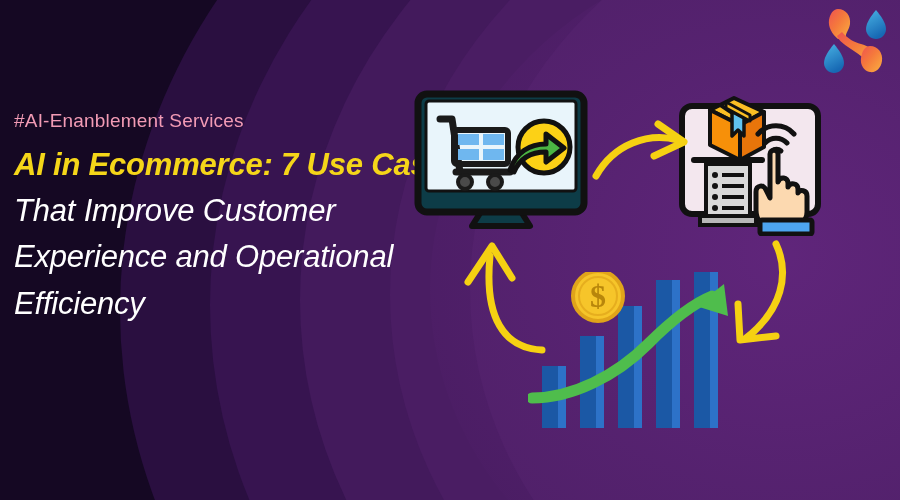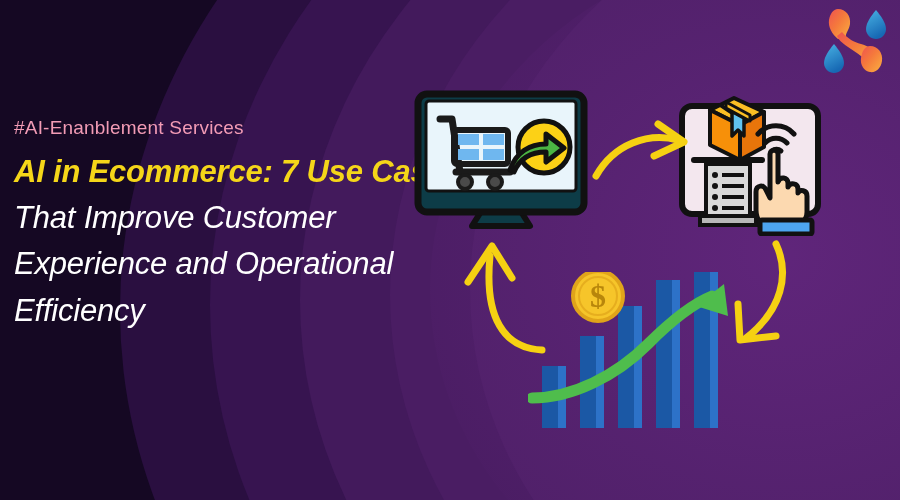--- a/index.html
+++ b/index.html
@@ -35,21 +35,21 @@
     border-radius:50%;
     background:radial-gradient(ellipse at 45% 45%, rgba(120,45,150,.40) 0%, rgba(120,45,150,0) 68%);
   }
 
   
   #logo{ position:absolute; left:818px; top:6px; width:72px; height:72px; }
 
   
   #textblock{
     position:absolute;
-    left:14px; top:117px;
+    left:14px; top:110px;
     width:470px;
   }
   #tagline{
     font-size:19px;
     letter-spacing:.2px;
     color:#f29bb5;
     margin:0 0 10px 0;
     font-weight:400;
   }
   #headline{

